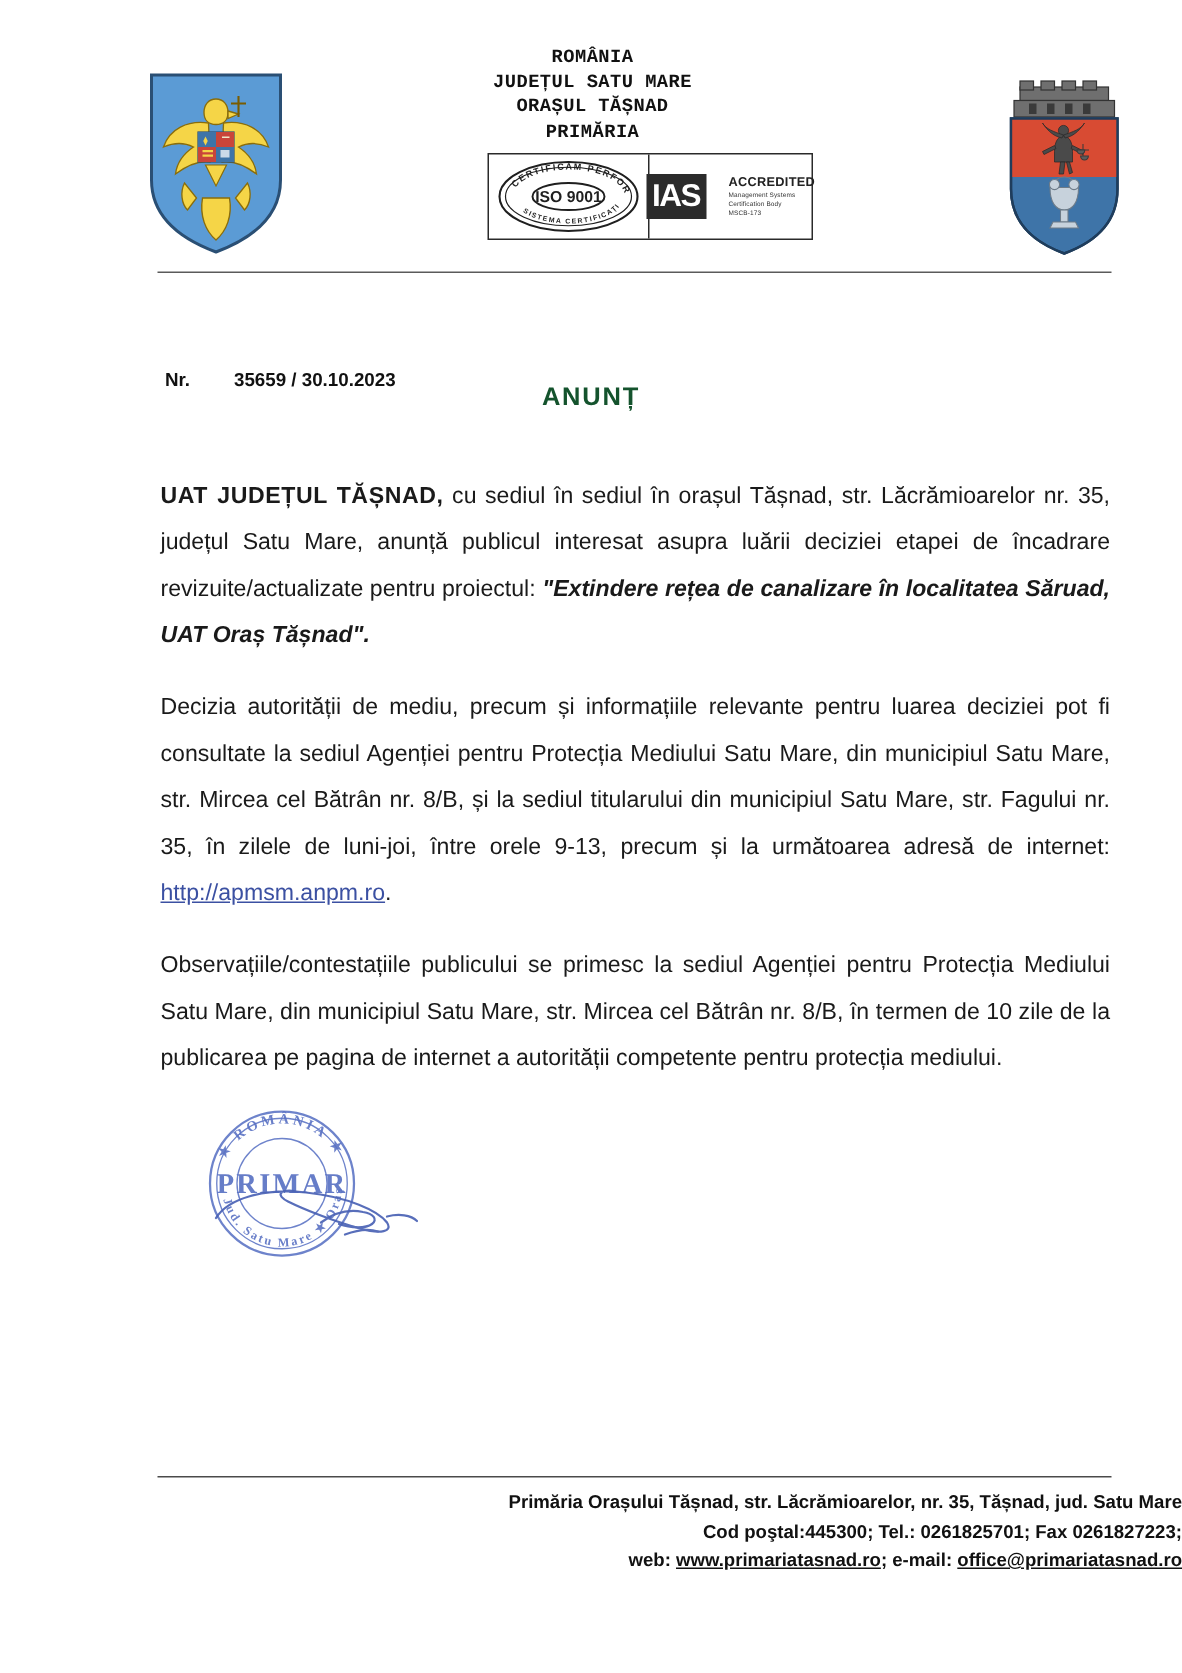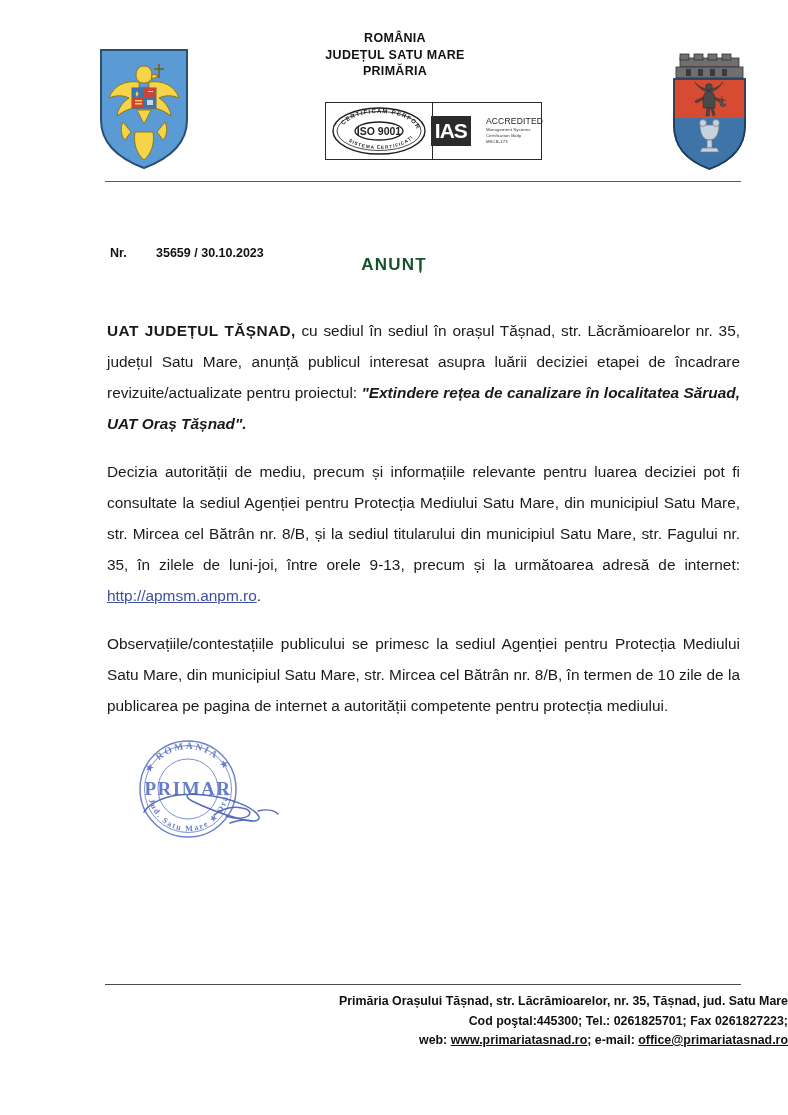--- a/index.html
+++ b/index.html
@@ -52,21 +52,21 @@
     left: 230px;
     top: 0px;
     width: 330px;
     text-align: center;
     font-weight: bold;
     font-size: 12.5px;
     letter-spacing: 0.3px;
     line-height: 16.5px;
     color: #111;
   }
-  .header-titles div { white-space: nowrap; }
+  .header-titles div { white-space: nowrap; font-family: Liberation Mono, monospace; }
 
   
   .cert-wrap {
     position: absolute;
     left: 325px;
     top: 72px;
     display: flex;
     border: 1px solid #2a2a2a;
     background: #fff;
   }
@@ -96,21 +96,21 @@
     font-weight: bold;
     font-size: 21px;
     letter-spacing: -1px;
     padding: 4px 4px 5px 4px;
     line-height: 1;
     font-family: "Liberation Sans", sans-serif;
   }
   .ias-text { line-height: 1.05; }
   .ias-accr {
     font-size: 8.5px;
-    font-weight: normal;
+    font-weight: bold;
     letter-spacing: 0.2px;
     color: #222;
     text-align: right;
   }
   .ias-sub {
     font-size: 4.3px;
     color: #333;
     letter-spacing: 0.1px;
     margin-top: 1px;
   }
@@ -252,20 +252,21 @@
         <path d="M36,55 h7 v1.5 h-7 Z" fill="#F5D547"></path>
         <path d="M48,52 h6 v5 h-6 Z" fill="#CBD9E8"></path>
       </g>
 
       <path d="M38,62 L52,62 L45,76 Z" fill="#F5D547" stroke="#8a6d0b" stroke-width="0.8"></path>
     </svg>
 
     <div class="header-titles">
       <div>ROMÂNIA</div>
       <div>JUDEȚUL SATU MARE</div>
+      <div>ORAȘUL TĂȘNAD</div>
       <div>PRIMĂRIA</div>
     </div>
 
     <div class="cert-wrap">
       <div class="cert-cell cert-iso">
         <svg width="100" height="52" viewBox="0 0 100 52">
           <ellipse cx="50" cy="26" rx="46" ry="23" fill="none" stroke="#1f1f1f" stroke-width="1.4"></ellipse>
           <ellipse cx="50" cy="26" rx="42" ry="19.5" fill="none" stroke="#1f1f1f" stroke-width="0.8"></ellipse>
           <ellipse cx="50" cy="26" rx="24" ry="9" fill="none" stroke="#1f1f1f" stroke-width="1.3"></ellipse>
           <defs>

